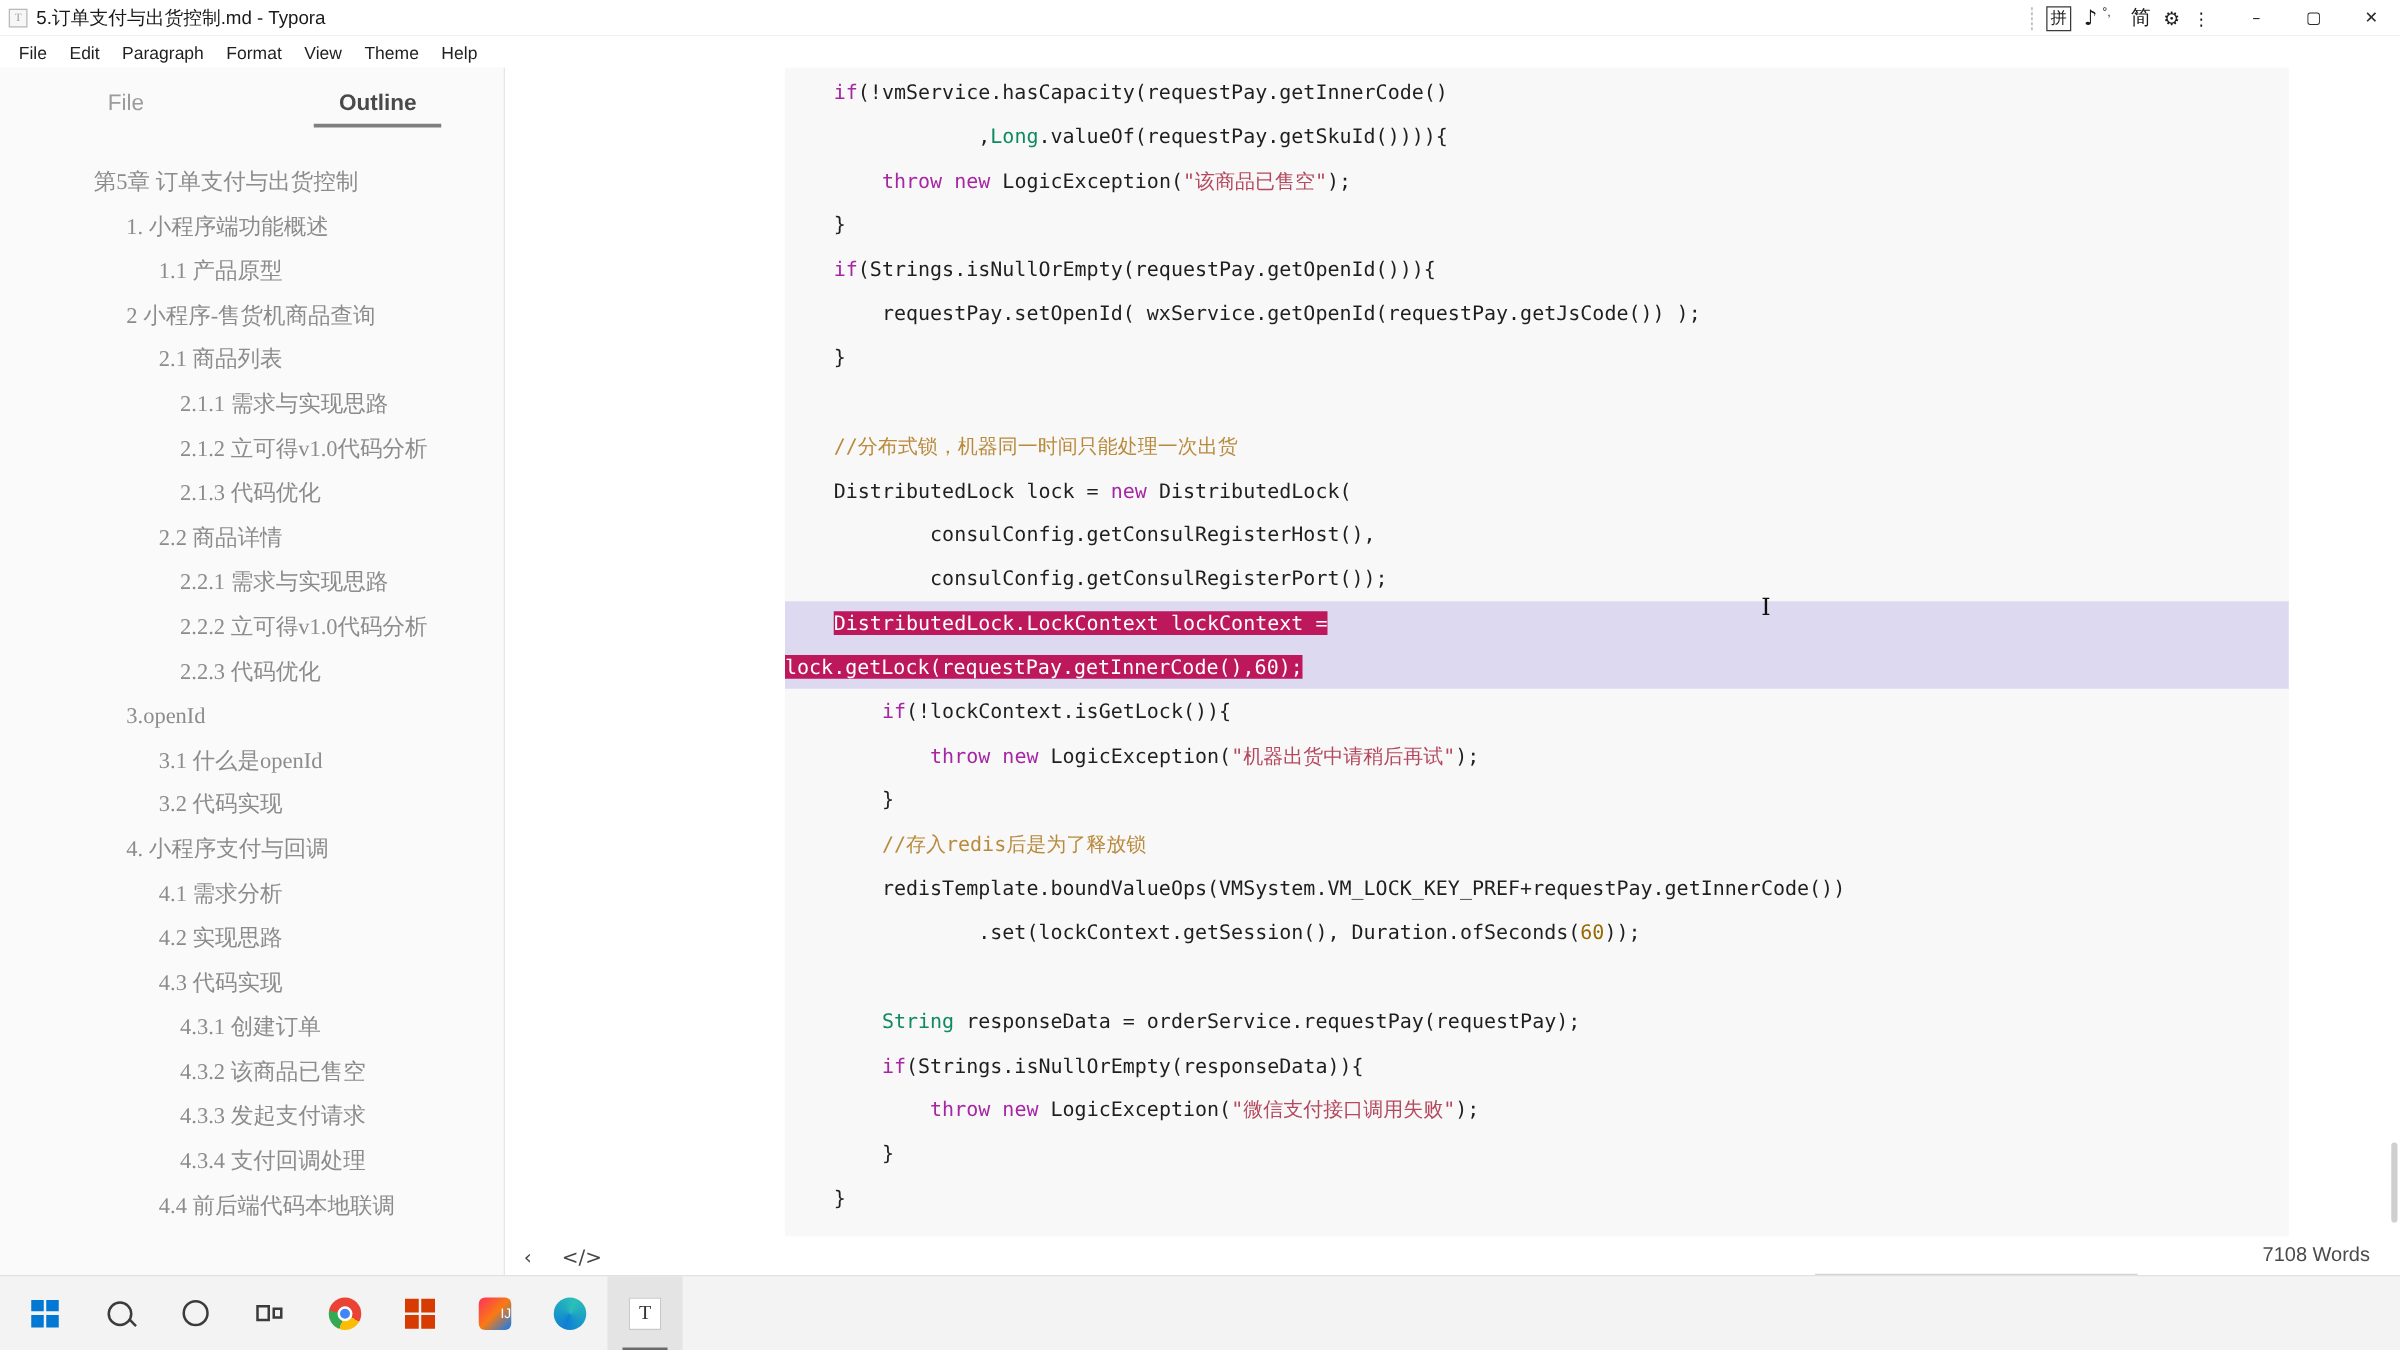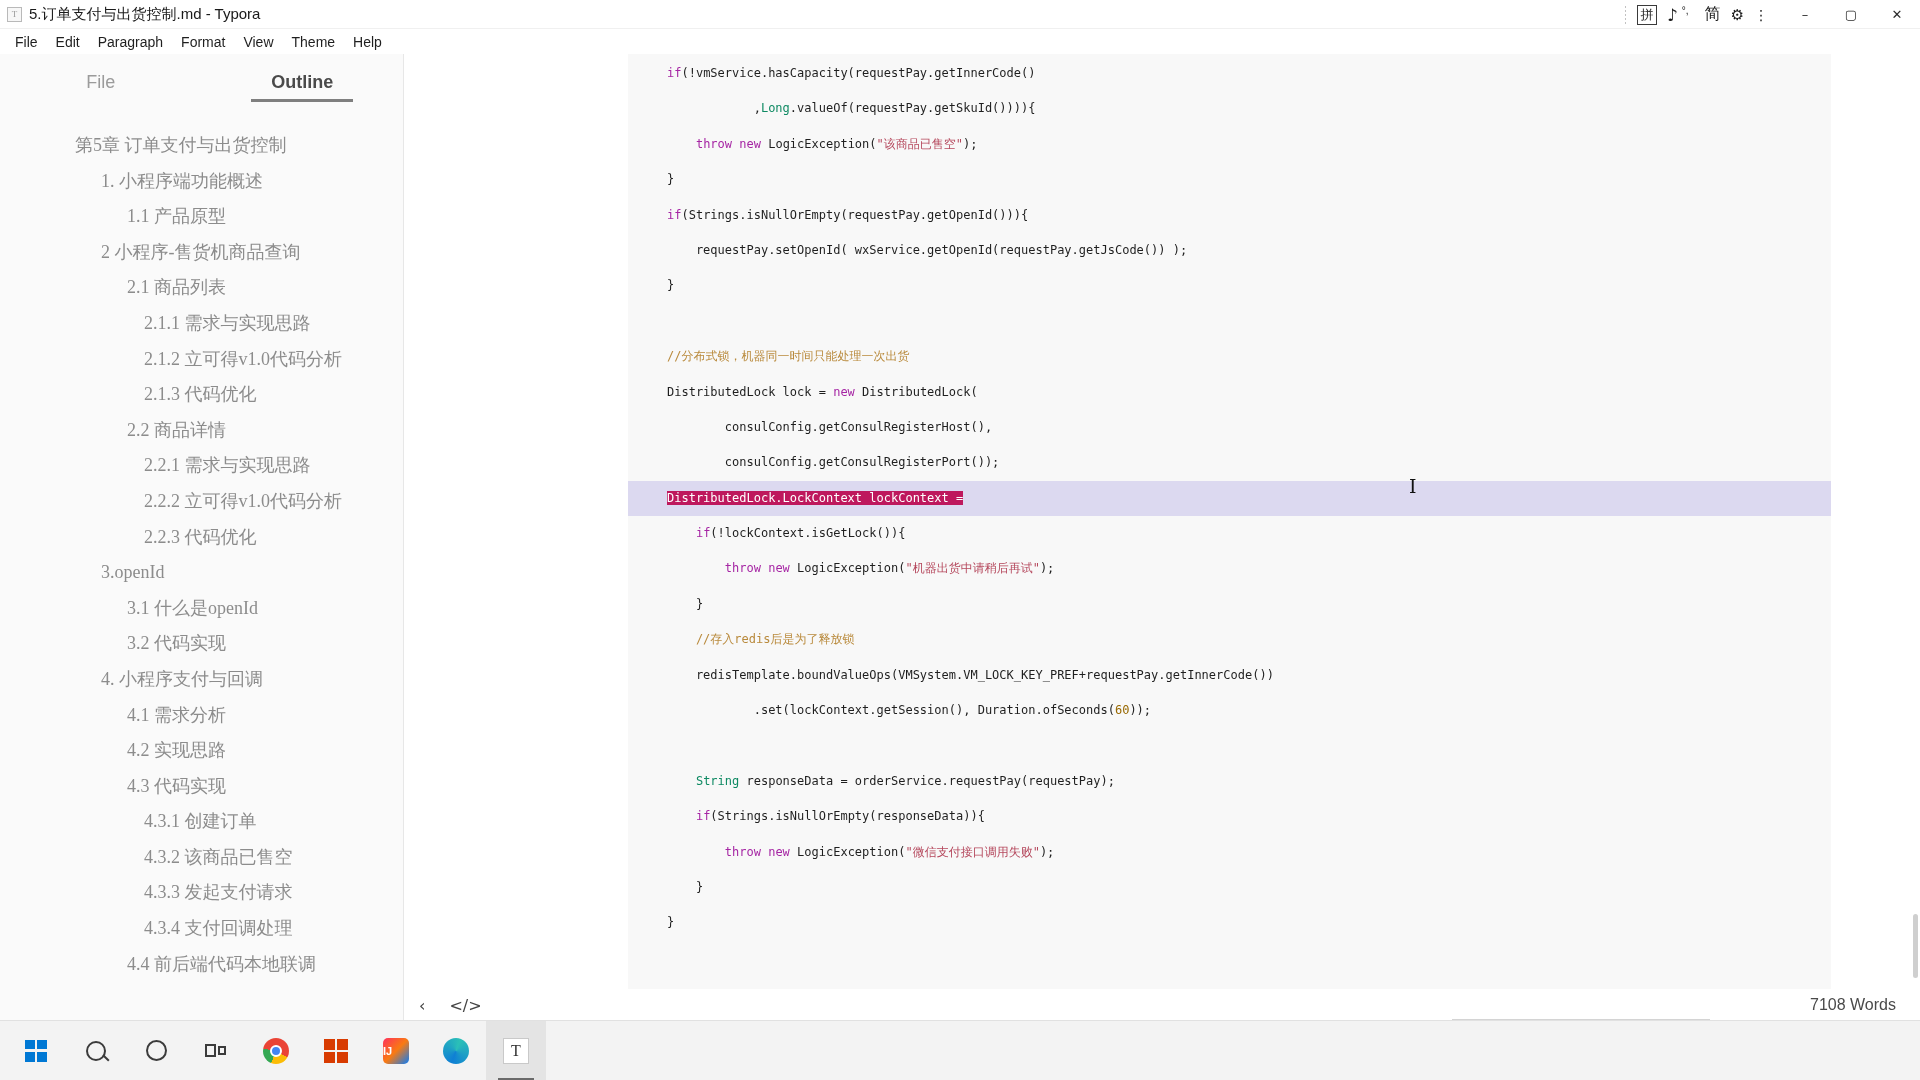--- a/index.html
+++ b/index.html
@@ -82,21 +82,21 @@
   .editor-wrap {
     position:absolute; left:405px; top:54px; width:1515px; height:966px;
     background:#ffffff; overflow:hidden;
   }
   .code-block {
     position:absolute; left:223px; top:0px; width:1203px; height:935px;
     background:#f8f8f8; padding-top:2px;
   }
   .code-line {
     height:35.4px; font-family:"DejaVu Sans Mono", monospace;
-    font-size:12px; color:#1f1f1f; white-space:pre; line-height:35.4px;
+    font-size:16px; color:#1f1f1f; white-space:pre; line-height:35.4px;
     padding-left:39px; position:relative;
   }
   .tk-kw   { color:#a626a4; }
   .tk-type { color:#0f8a63; }
   .tk-str  { color:#b5485d; }
   .tk-com  { color:#b98a3c; }
   .tk-num  { color:#986801; }
   .tk-plain{ color:#1f1f1f; }
 
   .code-line.selected { background:#dcd9f0; }
@@ -149,21 +149,21 @@
   .ic-taskview i { position:absolute; border:2px solid #3b3b3b; }
   .ic-chrome { width:26px; height:26px; border-radius:50%;
     background:conic-gradient(#ea4335 0 33%, #fbbc05 33% 56%, #34a853 56% 78%, #ea4335 78% 100%);
     position:relative; }
   .ic-chrome:after { content:""; position:absolute; left:7px; top:7px; width:12px; height:12px;
     background:#4285f4; border-radius:50%; border:2px solid #fff; box-sizing:border-box; }
   .ic-store { width:24px; height:24px; display:grid; grid-template-columns:1fr 1fr;
     grid-template-rows:1fr 1fr; gap:2px; transform:rotate(0deg); }
   .ic-store i { background:#d83b01; }
   .ic-idea { width:26px; height:26px; background:linear-gradient(135deg,#fe315d,#f97a12,#087cfa);
-    border-radius:5px; color:#fff; font-size:11px; font-weight:bold; text-align:left;
+    border-radius:5px; color:#fff; font-size:11px; font-weight:normal; text-align:right;
     line-height:26px; font-family:"Liberation Sans", sans-serif; }
   .ic-edge { width:26px; height:26px; border-radius:50%;
     background:conic-gradient(from 200deg,#0f7fd4,#2bc0b7,#0f7fd4); }
   .ic-typora { width:26px; height:26px; background:#ffffff; border:1px solid #c9c9c9;
     color:#333; font-size:16px; text-align:center; line-height:24px;
     font-family:"Liberation Serif", serif; }
 </style>
 </head>
 <body>
 
@@ -241,20 +241,21 @@
         <div class="code-line"><span class="tk-plain">}</span></div>
         <div class="code-line"><span class="tk-kw">if</span><span class="tk-plain">(Strings.isNullOrEmpty(requestPay.getOpenId())){</span></div>
         <div class="code-line"><span class="tk-plain">    requestPay.setOpenId( wxService.getOpenId(requestPay.getJsCode()) );</span></div>
         <div class="code-line"><span class="tk-plain">}</span></div>
         <div class="code-line"><span class="tk-plain"></span></div>
         <div class="code-line"><span class="tk-com">//分布式锁，机器同一时间只能处理一次出货</span></div>
         <div class="code-line"><span class="tk-plain">DistributedLock lock = </span><span class="tk-kw">new</span><span class="tk-plain"> DistributedLock(</span></div>
         <div class="code-line"><span class="tk-plain">        consulConfig.getConsulRegisterHost(),</span></div>
         <div class="code-line"><span class="tk-plain">        consulConfig.getConsulRegisterPort());</span></div>
         <div class="code-line selected"><span class="tk-plain sel-black">DistributedLock.LockContext lockContext =</span></div>
+        <div class="code-line selected" style="padding-left: 0px;"><span class="tk-plain sel-black">lock.getLock(requestPay.getInnerCode(),60);</span></div>
         <div class="code-line"><span class="tk-plain">    </span><span class="tk-kw">if</span><span class="tk-plain">(!lockContext.isGetLock()){</span></div>
         <div class="code-line"><span class="tk-plain">        </span><span class="tk-kw">throw</span><span class="tk-plain"> </span><span class="tk-kw">new</span><span class="tk-plain"> LogicException(</span><span class="tk-str">"机器出货中请稍后再试"</span><span class="tk-plain">);</span></div>
         <div class="code-line"><span class="tk-plain">    }</span></div>
         <div class="code-line"><span class="tk-com">    //存入redis后是为了释放锁</span></div>
         <div class="code-line"><span class="tk-plain">    redisTemplate.boundValueOps(VMSystem.VM_LOCK_KEY_PREF+requestPay.getInnerCode())</span></div>
         <div class="code-line"><span class="tk-plain">            .set(lockContext.getSession(), Duration.ofSeconds(</span><span class="tk-num">60</span><span class="tk-plain">));</span></div>
         <div class="code-line"><span class="tk-plain"></span></div>
         <div class="code-line"><span class="tk-plain">    </span><span class="tk-type">String</span><span class="tk-plain"> responseData = orderService.requestPay(requestPay);</span></div>
         <div class="code-line"><span class="tk-plain">    </span><span class="tk-kw">if</span><span class="tk-plain">(Strings.isNullOrEmpty(responseData)){</span></div>
         <div class="code-line"><span class="tk-plain">        </span><span class="tk-kw">throw</span><span class="tk-plain"> </span><span class="tk-kw">new</span><span class="tk-plain"> LogicException(</span><span class="tk-str">"微信支付接口调用失败"</span><span class="tk-plain">);</span></div>

